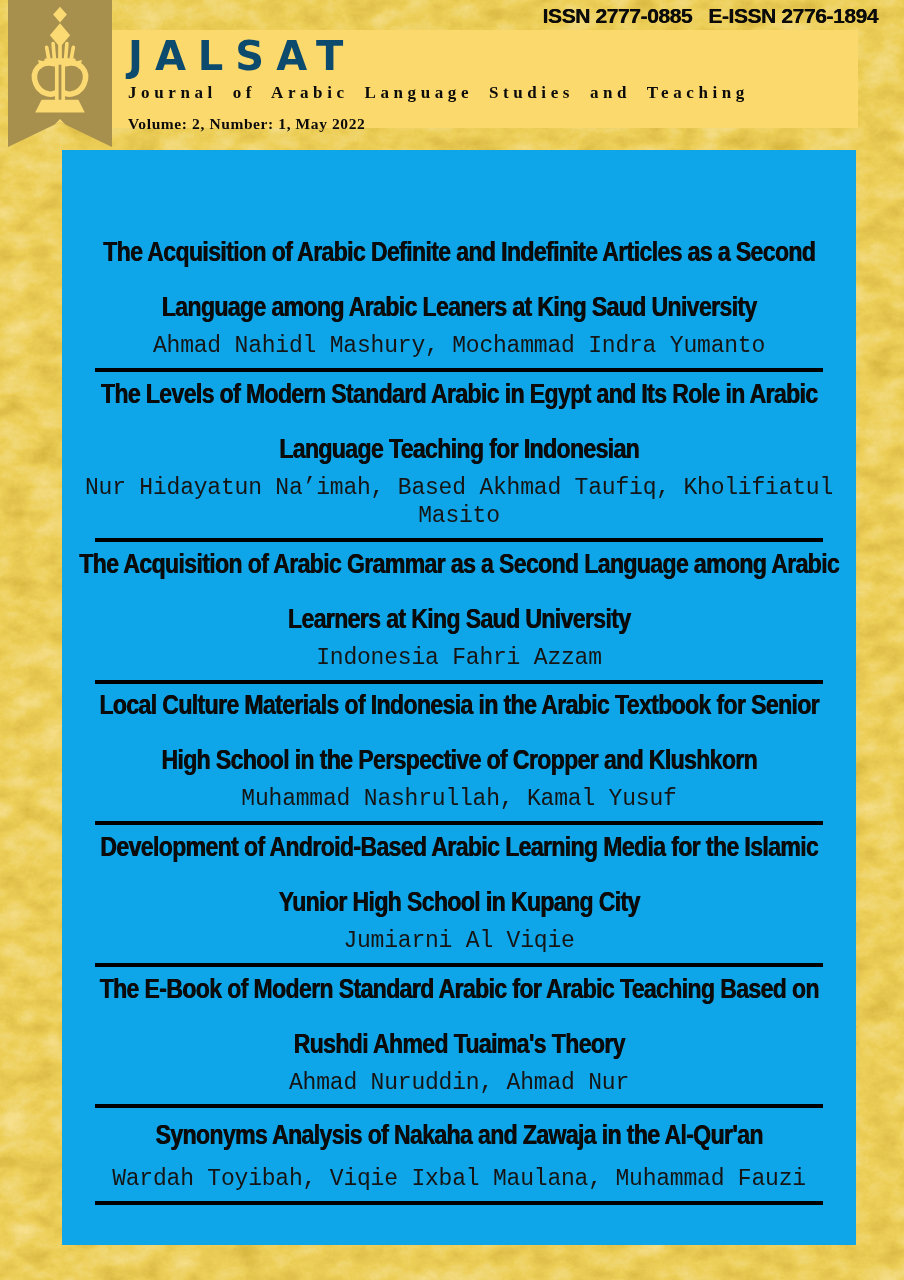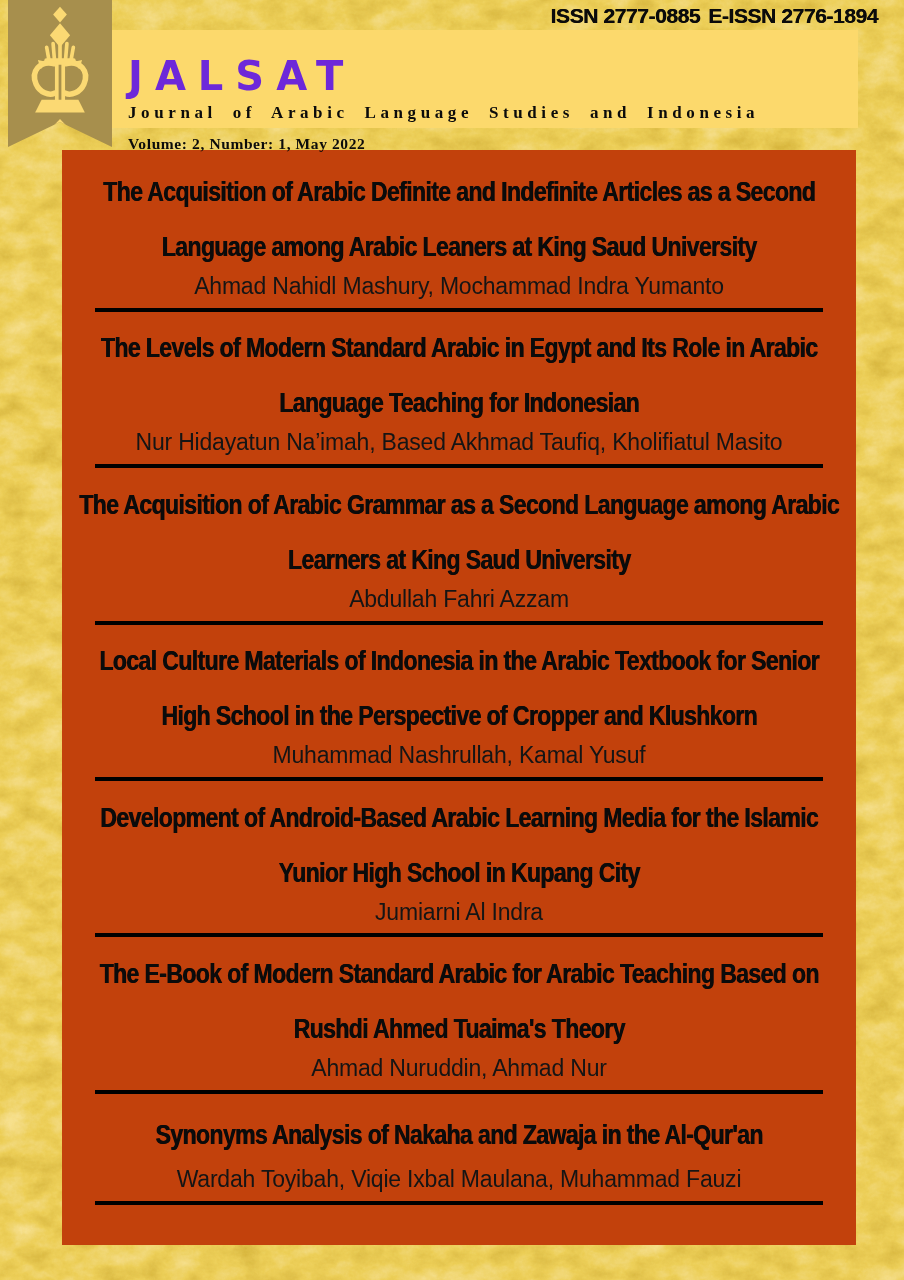--- a/index.html
+++ b/index.html
@@ -12,37 +12,37 @@
     font-family: "Liberation Sans", sans-serif;
     color: #0d0d0d;
   }
   .bg-svg {
     position: absolute; inset: 0; z-index: 0;
     display: block;
   }
   
   .issn-row {
     position: absolute; top: 4px; right: 26px; z-index: 4;
-    display: flex; gap: 8px;
+    display: flex; gap: 16px;
     font-weight: bold; font-size: 21px; letter-spacing: -0.4px;
     color: #0b0b0b;
     text-shadow: 0.4px 0 0 currentColor;
   }
   
   .masthead-band {
     position: absolute; left: 110px; top: 30px; z-index: 2;
     width: 748px; height: 98px;
     background: #fcd96c;
     box-sizing: border-box;
     padding: 4px 0 0 18px;
   }
   .journal-title {
     font-family: "DejaVu Sans", sans-serif;
     font-weight: bold; font-size: 40px; line-height: 1.1;
-    letter-spacing: 12px; color: #6d28d9; margin-top: 20px;
+    letter-spacing: 12px; color: #0c4a6e;
   }
   .journal-subtitle {
     font-family: "Liberation Serif", serif;
     font-weight: bold; font-size: 17px;
     letter-spacing: 4.6px; word-spacing: 7px;
     margin-top: 5px; color: #0b0b0b;
   }
   .volume-line {
     font-family: "Liberation Serif", serif;
     font-weight: bold; font-size: 15.5px;
@@ -54,38 +54,38 @@
     width: 104px; height: 147px;
     background: #a78f4d;
     clip-path: polygon(0 0, 100% 0, 100% 100%, 50% 83%, 0 100%);
     display: flex; justify-content: center;
   }
   .ribbon svg { margin-top: 2px; }
   
   .card {
     position: absolute; left: 62px; top: 150px; z-index: 1;
     width: 794px; height: 1095px;
-    background: #c2410c;
+    background: #0ea5e9;
     box-sizing: border-box;
-    padding: 24px 12px 40px;
+    padding: 84px 12px 40px;
     display: flex; flex-direction: column; justify-content: space-between;
   }
   .article { text-align: center; }
   .article-title {
     margin: 0 auto; max-width: 772px;
     font-weight: bold; font-size: 23px; line-height: 45px;
     letter-spacing: -0.6px;
     transform: scaleY(1.22); transform-origin: center;
     color: #0b0b0b;
     text-shadow: 0.6px 0 0 currentColor;
   }
   .article-authors {
     margin: 8px auto 0;
     font-weight: 400; font-size: 23px; line-height: 1.25;
-    letter-spacing: -0.2px; color: #151515;
+    letter-spacing: -0.2px; color: #151515; font-family: Liberation Mono, monospace;
   }
   .article-rule {
     width: 728px; height: 4px; background: #000;
     margin: 7px auto 0;
   }
 </style>
 </head>
 <body>
 
 <svg class="bg-svg" width="904" height="1280" viewBox="0 0 904 1280" aria-hidden="true">
@@ -110,21 +110,21 @@
   <rect width="904" height="1280" filter="url(#goldgrain)" opacity="0.2" style="mix-blend-mode:overlay"></rect>
 </svg>
 
 <div class="issn-row">
   <span>ISSN 2777-0885</span>
   <span>E-ISSN 2776-1894</span>
 </div>
 
 <div class="masthead-band">
   <div class="journal-title">JALSAT</div>
-  <div class="journal-subtitle">Journal of Arabic Language Studies and Indonesia</div>
+  <div class="journal-subtitle">Journal of Arabic Language Studies and Teaching</div>
   <div class="volume-line">Volume: 2, Number: 1, May 2022</div>
 </div>
 
 <div class="ribbon">
   <svg width="92" height="142" viewBox="0 0 100 148" aria-hidden="true">
     <g fill="#fbd973" stroke="none">
 
       <path d="M50 2 L57.5 10.5 L50 19 L42.5 10.5 Z"></path>
 
       <path d="M50 20 L61 33 L50 46 L39 33 Z"></path>
@@ -164,33 +164,33 @@
   </div>
 
   <div class="article">
     <div class="article-title">The Levels of Modern Standard Arabic in Egypt and Its Role in Arabic Language Teaching for Indonesian</div>
     <div class="article-authors">Nur Hidayatun Na’imah, Based Akhmad Taufiq, Kholifiatul Masito</div>
     <div class="article-rule"></div>
   </div>
 
   <div class="article">
     <div class="article-title">The Acquisition of Arabic Grammar as a Second Language among Arabic Learners at King Saud University</div>
-    <div class="article-authors">Abdullah Fahri Azzam</div>
+    <div class="article-authors">Indonesia Fahri Azzam</div>
     <div class="article-rule"></div>
   </div>
 
   <div class="article">
     <div class="article-title">Local Culture Materials of Indonesia in the Arabic Textbook for Senior High School in the Perspective of Cropper and Klushkorn</div>
     <div class="article-authors">Muhammad Nashrullah, Kamal Yusuf</div>
     <div class="article-rule"></div>
   </div>
 
   <div class="article">
     <div class="article-title">Development of Android-Based Arabic Learning Media for the Islamic Yunior High School in Kupang City</div>
-    <div class="article-authors">Jumiarni Al Indra</div>
+    <div class="article-authors">Jumiarni Al Viqie</div>
     <div class="article-rule"></div>
   </div>
 
   <div class="article">
     <div class="article-title">The E-Book of Modern Standard Arabic for Arabic Teaching Based on Rushdi Ahmed Tuaima's Theory</div>
     <div class="article-authors">Ahmad Nuruddin, Ahmad Nur</div>
     <div class="article-rule"></div>
   </div>
 
   <div class="article">

